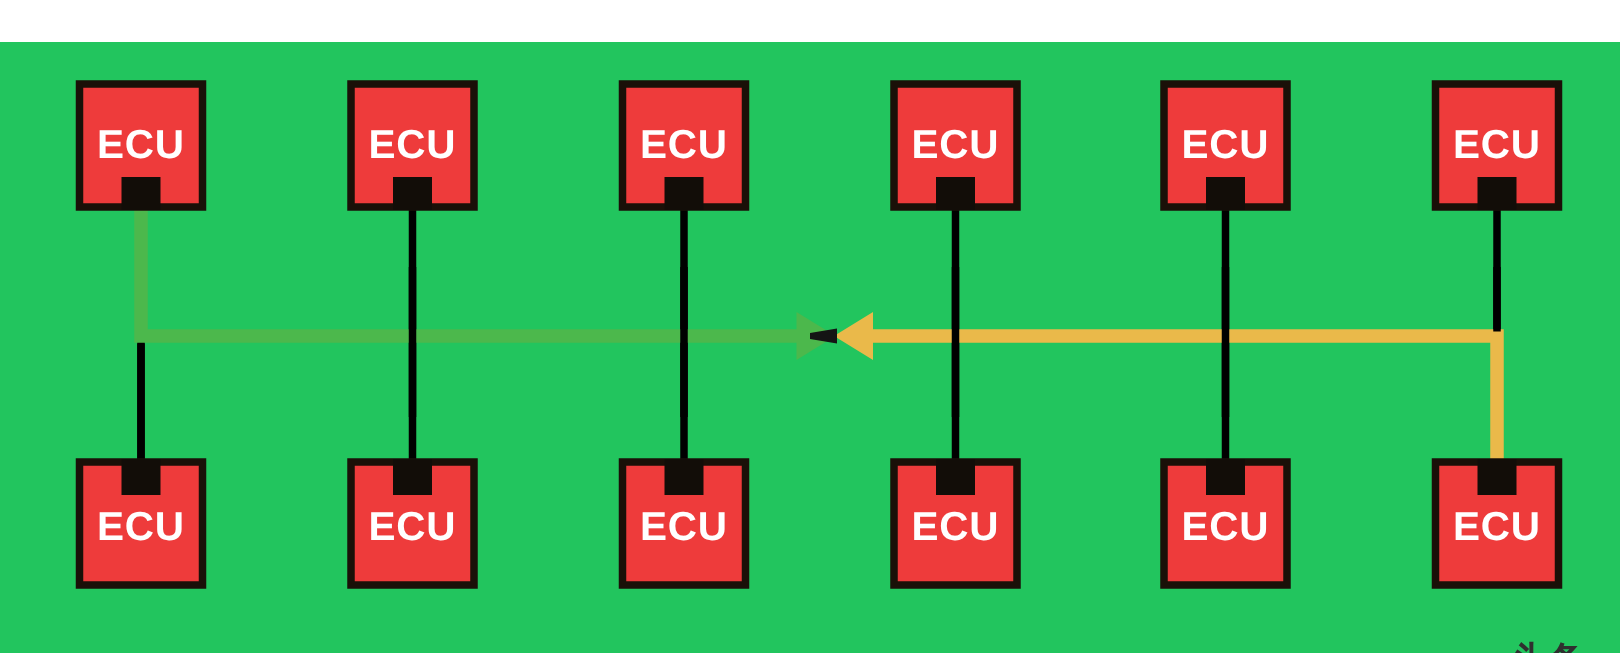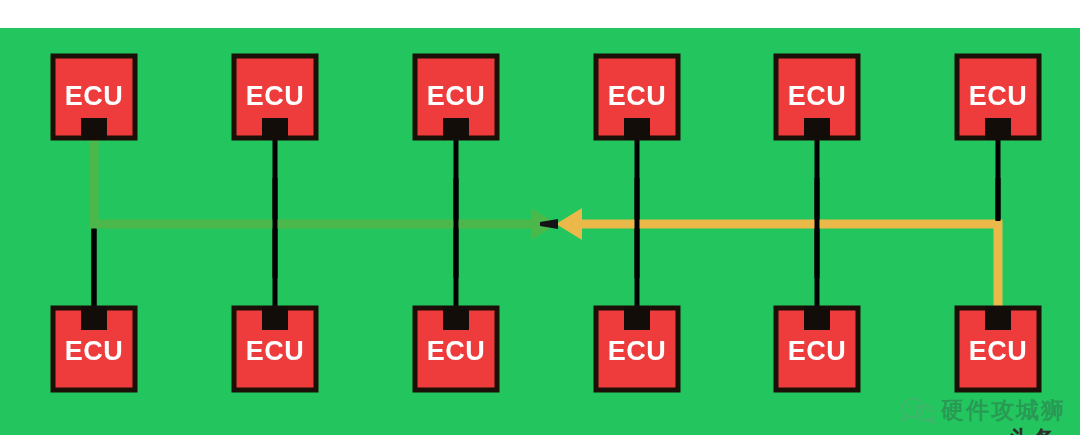--- a/index.html
+++ b/index.html
@@ -202,33 +202,20 @@
         <rect x="985" y="278" width="26" height="24" fill="#120d08"></rect>
         <text class="ecu-label" x="998" y="325">ECU</text>
       </g>
 
     </g>
 
   </svg>
 
   <div id="watermark">
 
-    <div id="wm-top">
-      <svg width="34" height="26" viewBox="0 0 34 26">
-        <ellipse cx="12" cy="10" rx="11" ry="9" fill="none" stroke="#8d8d8d" stroke-width="1.6"></ellipse>
-        <path d="M 5 17 L 2 22 L 8 19 Z" fill="none" stroke="#8d8d8d" stroke-width="1.6"></path>
-        <ellipse cx="24" cy="15" rx="9" ry="7.5" fill="none" stroke="#8d8d8d" stroke-width="1.6"></ellipse>
-        <path d="M 30 21 L 33 25 L 28 23 Z" fill="none" stroke="#8d8d8d" stroke-width="1.6"></path>
-        <circle cx="8" cy="8" r="1.5" fill="#8d8d8d"></circle>
-        <circle cx="16" cy="8" r="1.5" fill="#8d8d8d"></circle>
-        <circle cx="21" cy="13" r="1.3" fill="#8d8d8d"></circle>
-        <circle cx="27" cy="13" r="1.3" fill="#8d8d8d"></circle>
-      </svg>
-      <span class="wm-brand">硬件攻城狮</span>
-    </div>
 
     <div id="wm-bottom">
       <span class="wm-src">头条</span>
     </div>
 
   </div>
 
 </div>
 
 </body></html>

